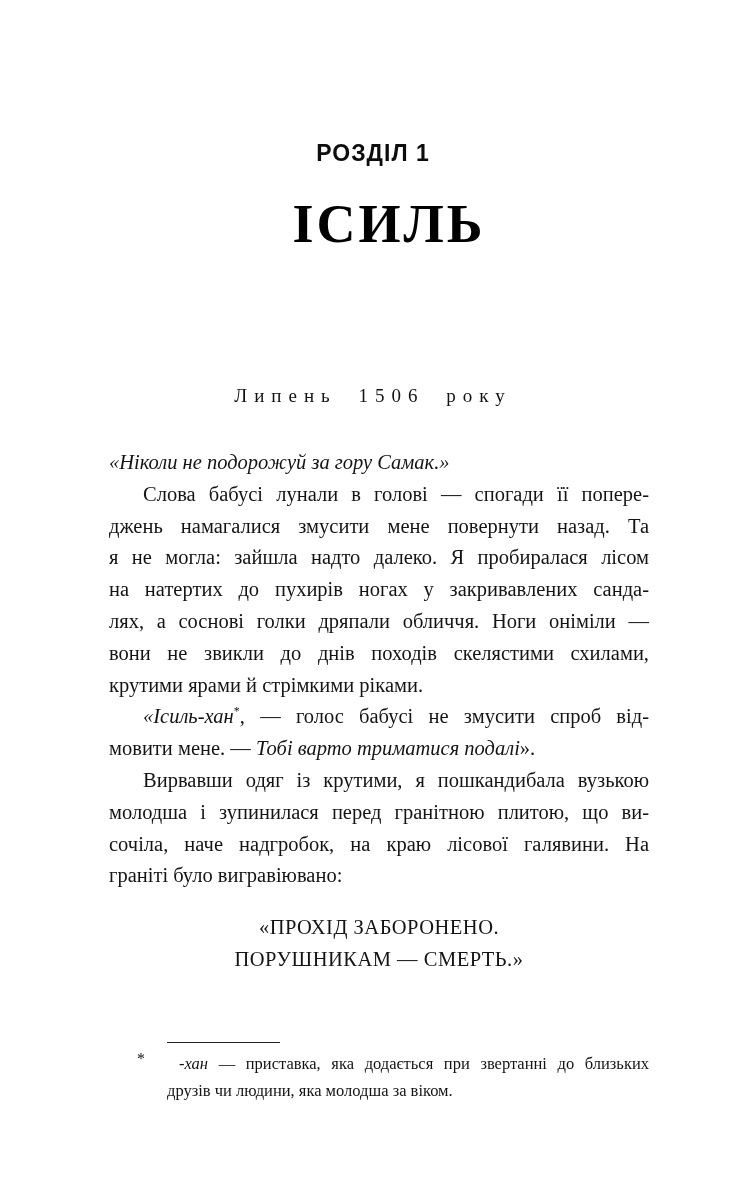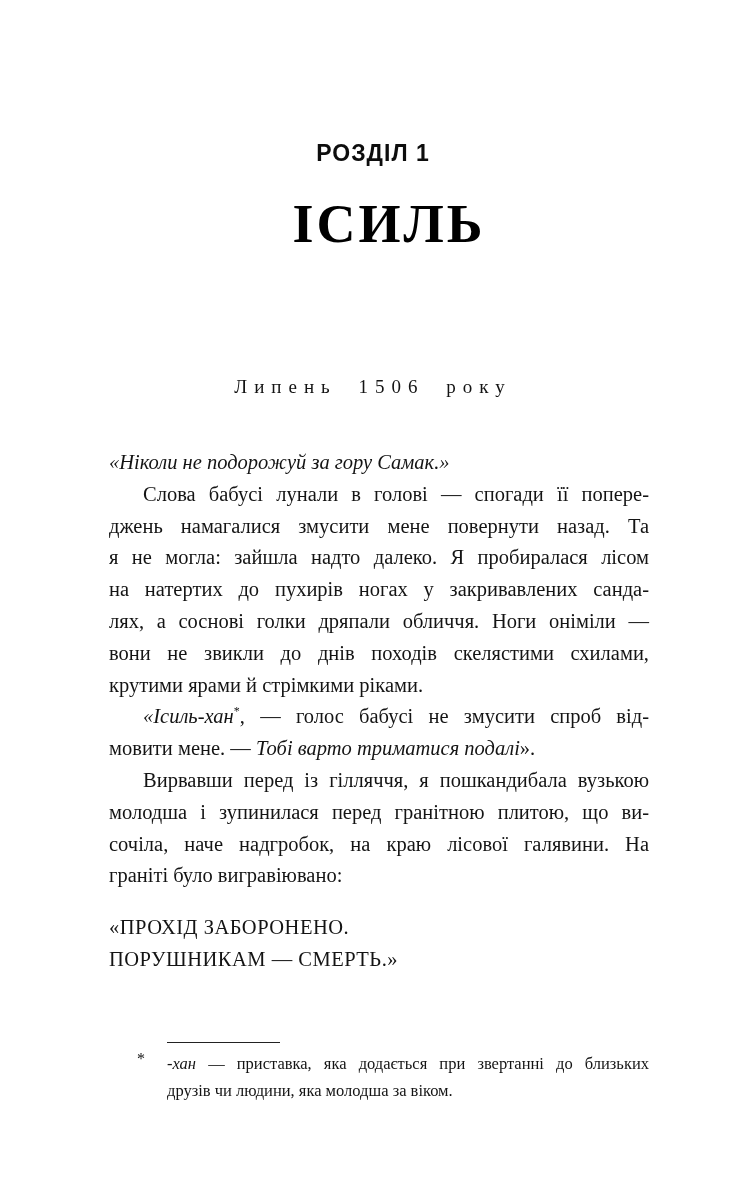--- a/index.html
+++ b/index.html
@@ -37,21 +37,21 @@
     margin: 16px;
     text-align: center;
     font-family: "Liberation Serif", serif;
     font-weight: bold;
     font-size: 54px;
     letter-spacing: 3px;
     color: #000000;
   }
   .date-line {
     position: absolute;
-    top: 376px;
+    top: 385px;
     left: 0;
     width: 100%;
     text-align: center;
     font-size: 19px;
     letter-spacing: 7px;
     word-spacing: 10px;
     color: #141414;
   }
   .body-text {
     position: absolute;
@@ -75,21 +75,21 @@
   .line .it {
     font-style: italic;
   }
   .line sup {
     font-size: 12px;
     line-height: 0;
     vertical-align: super;
   }
   .sign {
     margin-top: 20px;
-    text-align: left;
+    text-align: center;
     letter-spacing: 0.5px;
   }
   .footnote {
     position: absolute;
     top: 1042px;
     left: 109px;
     width: 540px;
     font-size: 16.5px;
   }
   .fn-rule {
@@ -107,20 +107,21 @@
     padding-left: 28px;
     font-size: 16px;
   }
   .fn-text {
     flex: 1;
     line-height: 27px;
   }
   .fn-line.justify {
     text-align: justify;
     text-align-last: justify;
+    margin-left: 12px;
   }
   .fn-text .it {
     font-style: italic;
   }
 </style>
 </head>
 <body>
 
 <div class="page">
 
@@ -137,21 +138,21 @@
     <div class="line"><span>джень намагалися змусити мене повернути назад. Та</span></div>
     <div class="line"><span>я не могла: зайшла надто далеко. Я пробиралася лісом</span></div>
     <div class="line"><span>на натертих до пухирів ногах у закривавлених санда-</span></div>
     <div class="line"><span>лях, а соснові голки дряпали обличчя. Ноги оніміли —</span></div>
     <div class="line"><span>вони не звикли до днів походів скелястими схилами,</span></div>
     <div class="line last"><span>крутими ярами й стрімкими ріками.</span></div>
 
     <div class="line indent"><span class="it">«Ісиль-хан</span><sup>*</sup><span>, — голос бабусі не змусити спроб від-</span></div>
     <div class="line last"><span>мовити мене. — </span><span class="it">Тобі варто триматися подалі</span><span>».</span></div>
 
-    <div class="line indent"><span>Вирвавши перед із гілляччя, я пошкандибала вузькою</span></div>
+    <div class="line indent"><span>Вирвавши одяг із крутими, я пошкандибала вузькою</span></div>
     <div class="line"><span>молодша і зупинилася перед гранітною плитою, що ви-</span></div>
     <div class="line"><span>сочіла, наче надгробок, на краю лісової галявини. На</span></div>
     <div class="line last"><span>граніті було вигравіювано:</span></div>
 
     <div class="sign">
       <div class="sign-line">«ПРОХІД ЗАБОРОНЕНО.</div>
       <div class="sign-line">ПОРУШНИКАМ — СМЕРТЬ.»</div>
     </div>
 
   </main>

